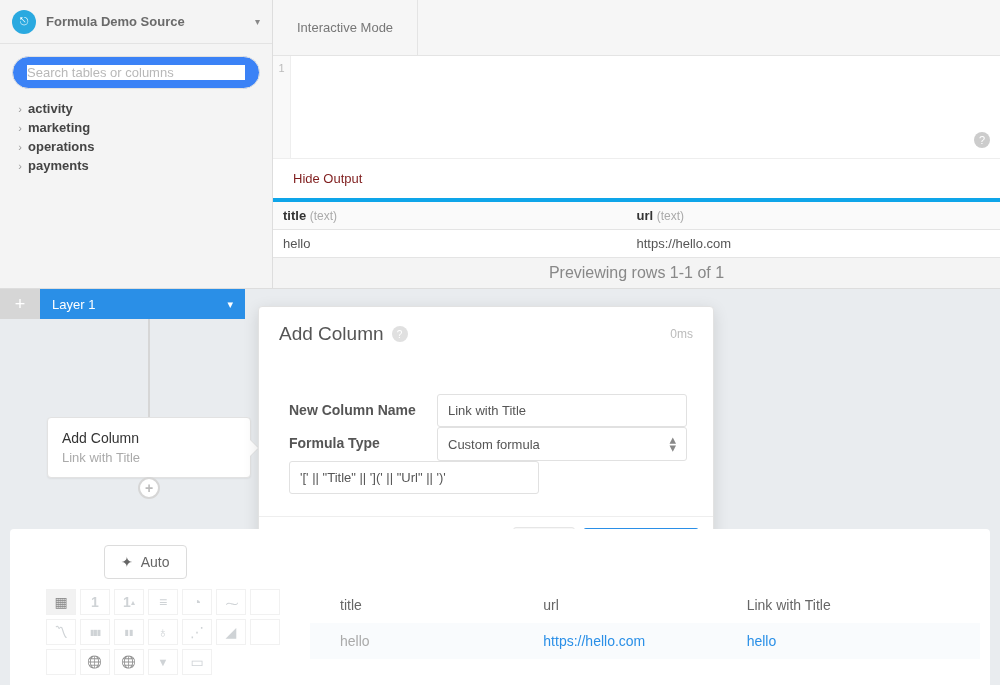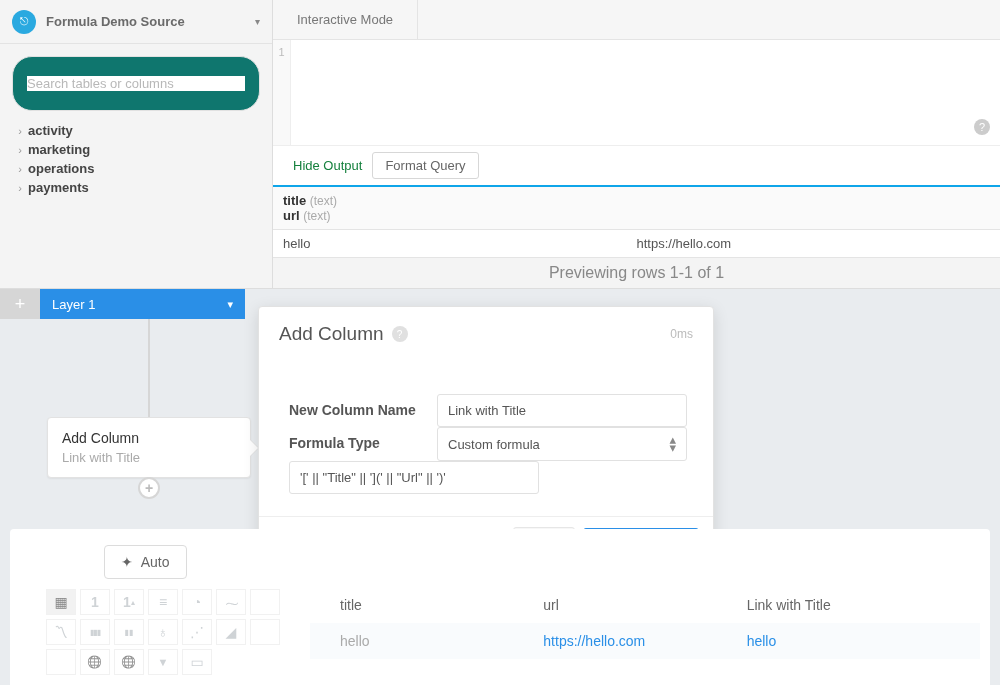--- a/index.html
+++ b/index.html
@@ -34,24 +34,24 @@
   .source-logo {
     width: 24px; height: 24px; border-radius: 50%;
     background: #2aa9e0;
     display: flex; align-items: center; justify-content: center;
     color: #fff; font-size: 11px; margin-right: 10px;
   }
   .source-name { flex: 1; color: #6a6a6a; font-weight: 600; font-size: 13px; }
   .source-caret { color: #888; font-size: 10px; }
   .search-box {
     margin: 12px 12px 10px 12px;
-    background: #0f766e;
+    background: #3b82f6;
     border: 1px solid #e1e1e1;
     border-radius: 20px;
-    padding: 19px 14px;
+    padding: 8px 14px;
     color: #aaa;
     font-size: 13px;
   }
   .search-box input {
     border: none; outline: none; width: 100%;
     font-size: 13px; color: #333;
   }
   .search-box input::placeholder { color: #b8b8b8; }
   .tree { padding: 0 8px; }
   .tree-item {
@@ -62,21 +62,21 @@
   .tree-item .caret-icon {
     width: 12px; text-align: center;
     color: #999; font-size: 11px;
   }
   .tree-item span.lbl { margin-left: 2px; }
   .tree-item strong { font-weight: 700; color: #444; }
 
   
   .editor { flex: 1; background: #fff; border-bottom: 1px solid #ddd; display: flex; flex-direction: column; }
   .tabs {
-    height: 40px; display: flex;
+    height: 56px; display: flex;
     border-bottom: 1px solid #e4e4e4;
     background: #f6f6f6;
   }
   .tab {
     padding: 0 24px; display: flex; align-items: center;
     color: #777; font-size: 13px; border-right: 1px solid #e4e4e4;
     cursor: pointer;
   }
   .tab.active { background: #fff; color: #555; font-weight: 500; }
   .code-area { flex: 1; position: relative; background: #fff; }
@@ -98,34 +98,34 @@
     background: #ccc; color: #fff; font-size: 11px;
     display: flex; align-items: center; justify-content: center;
     cursor: pointer;
   }
 
   .query-actions {
     display: flex; align-items: center;
     padding: 6px 10px; border-top: 1px solid #eee;
     background: #fff;
   }
-  .link-btn { background: none; border: none; color: #15803d; font-size: 13px; padding: 6px 10px; cursor: pointer; }
+  .link-btn { background: none; border: none; color: #7f1d1d; font-size: 13px; padding: 6px 10px; cursor: pointer; }
   .btn {
     border: 1px solid #d7d7d7; background: #fff; color: #666;
     padding: 5px 12px; font-size: 13px; border-radius: 3px; cursor: pointer;
   }
   .btn-primary {
     background: #2a8fe7; color: #fff; border: 1px solid #2a8fe7;
     padding: 6px 16px; font-size: 13px; border-radius: 3px; cursor: pointer;
   }
   .spacer { flex: 1; }
 
   .result-header {
-    display: flex; border-top: 2px solid #0ea5e9; border-bottom: 1px solid #e4e4e4;
-    background: #fafafa; padding: 6px 10px; font-size: 13px; flex-direction: column;
+    display: flex; border-top: 4px solid #0ea5e9; border-bottom: 1px solid #e4e4e4;
+    background: #fafafa; padding: 6px 10px; font-size: 13px;
   }
   .result-header > div { flex: 1; }
   .muted { color: #aaa; font-size: 12px; }
   .result-row { display: flex; padding: 6px 10px; font-size: 13px; color: #555; }
   .result-row > div { flex: 1; }
   .preview-footer {
     text-align: center; padding: 6px 0;
     background: #f4f4f4; color: #888; font-size: 16px;
     border-top: 1px solid #e4e4e4;
   }
@@ -337,21 +337,20 @@
   <div class="editor">
     <div class="tabs">
       <div class="tab">Interactive Mode</div>
     </div>
     <div class="code-area">
       <div class="gutter">1</div>
       <div class="help-dot">?</div>
     </div>
     <div class="query-actions">
       <button class="link-btn">Hide Output</button>
-      <button class="btn">Format Query</button>
       <div class="spacer"></div>
     </div>
     <div class="result-header">
       <div>
         <strong>title</strong>
         <span class="muted">(text)</span>
       </div>
       <div>
         <strong>url</strong>
         <span class="muted">(text)</span>

